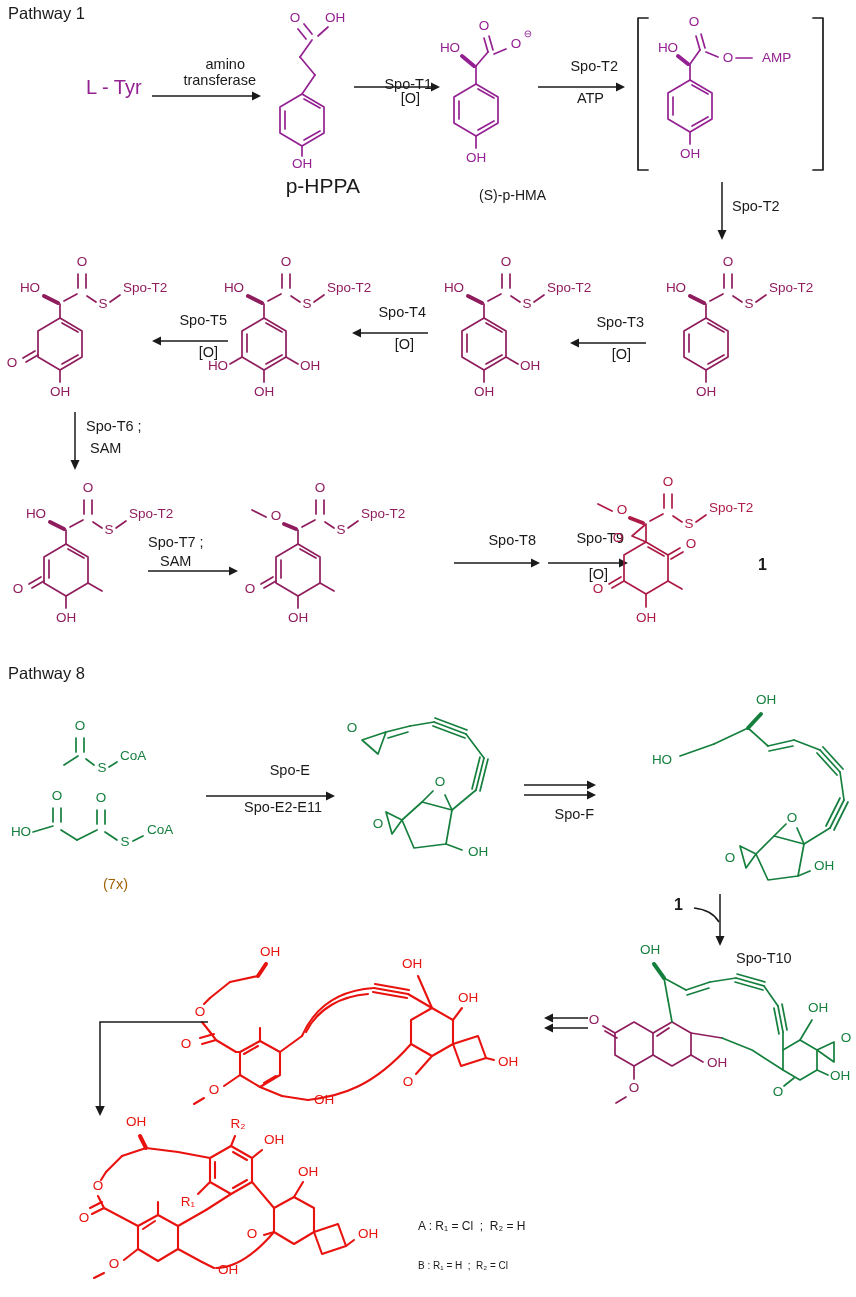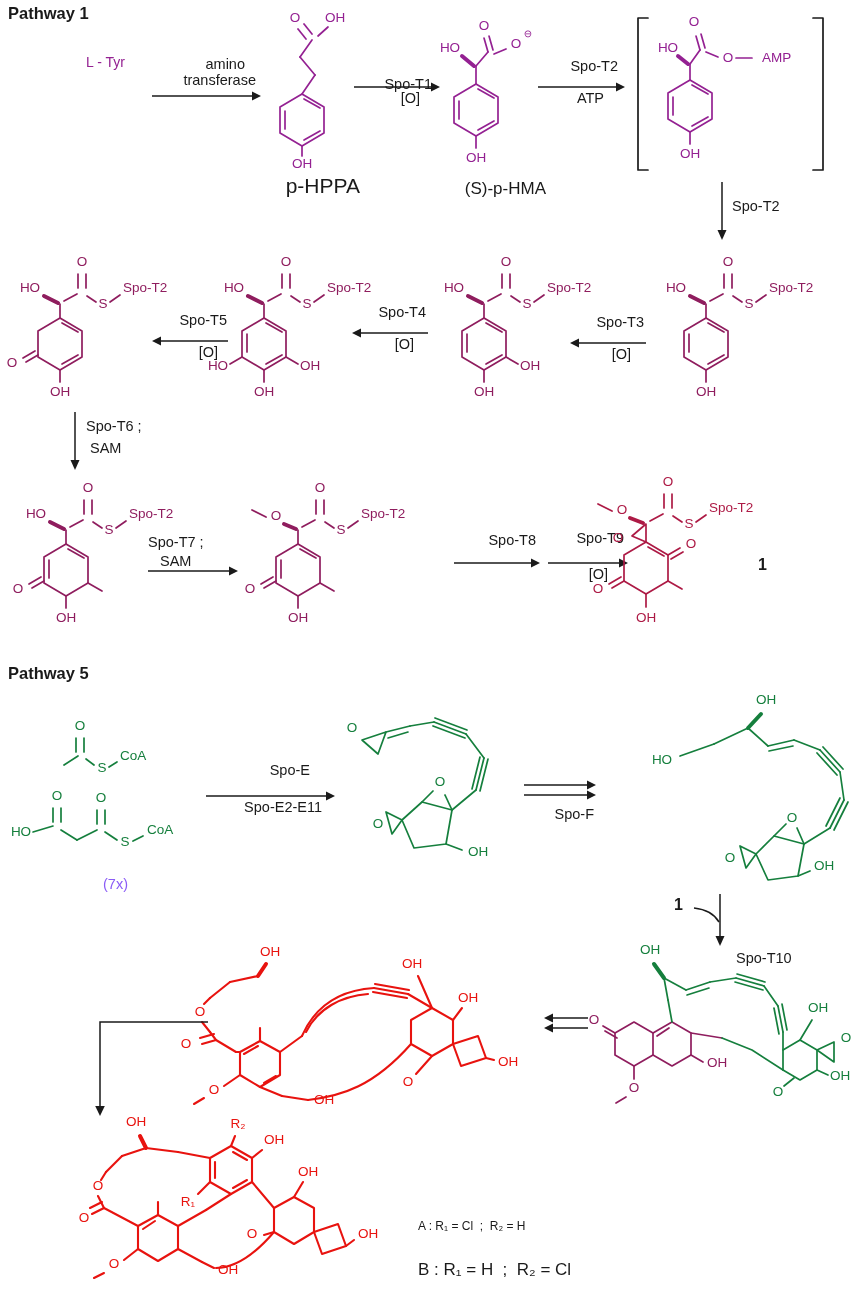--- a/index.html
+++ b/index.html
@@ -1,23 +1,23 @@
 <!DOCTYPE html>
 <html><head>
 <meta charset="utf-8">
 <style>
 *{box-sizing:border-box}
 body{margin:0;background:#fff}
 #page{position:relative;width:856px;height:1297px;background:#fff;font-family:"Liberation Sans",sans-serif;color:#1a1a1a;overflow:hidden}
 .lb{position:absolute;font-size:14.5px;line-height:1.15;white-space:pre}
 .ct{text-align:right}
-.ttl{font-weight:bold;font-size:16.5px}
+.ttl{font-weight:normal;font-size:16.5px}
 .b{font-weight:bold;font-size:16px}
 .purpleT{color:#942192}
-.greenT{color:#8b5cf6}
+.greenT{color:#a16207}
 svg{position:absolute;overflow:visible}
 svg text{font-size:13.5px;text-anchor:middle;font-family:"Liberation Sans",sans-serif}
 svg text.ts{text-anchor:start}
 svg text.sm{font-size:10px}
 g.st path,g.st line{fill:none;stroke-width:1.7;stroke-linecap:round;stroke-linejoin:round}
 g.st .wg{stroke-width:4}
 g.purple path,g.purple line{stroke:#942192}g.purple text{fill:#942192}
 g.maroon path,g.maroon line{stroke:#8f1d5e}g.maroon text{fill:#8f1d5e}
 g.crimson path,g.crimson line{stroke:#ad1a45}g.crimson text{fill:#ad1a45}
 g.green path,g.green line{stroke:#157f3d}g.green text{fill:#157f3d}
@@ -25,21 +25,21 @@
 g.black path,g.black line{stroke:#1a1a1a}
 svg.ar line,svg.ar path{stroke:#1a1a1a;stroke-width:1.5;fill:none}
 svg.ar polygon{fill:#1a1a1a;stroke:none}
 </style>
 </head>
 <body>
 
 <div id="page">
 
   <div class="lb ttl" style="left:8px;top:4px">Pathway 1</div>
-  <div class="lb purpleT" style="left:86px;top:54px;font-size:14px">L - Tyr</div>
+  <div class="lb purpleT" style="left:86px;top:76px;font-size:20px">L - Tyr</div>
 
   <div class="lb ct" style="left:160px;top:56px;width:85px">amino</div>
   <div class="lb ct" style="left:152px;top:72px;width:104px">transferase</div>
   <svg class="ar" style="left:150px;top:86px" width="114" height="22">
     <line x1="2" y1="10" x2="102" y2="10"></line>
       <polygon points="111,10 102,5.5 102,14.5"></polygon>
   </svg>
 
   <svg style="left:250px;top:8px" width="120" height="170">
     <g class="st purple">
@@ -81,21 +81,21 @@
         <path d="M70,103 L54,112"></path>
         <path d="M35,101 L35,83"></path>
       <path d="M52,118 L52,130"></path>
       <text x="26" y="34">HO</text>
       <text x="60" y="12">O</text>
       <text x="92" y="30">O</text>
       <text x="104" y="19" class="sm">⊖</text>
       <text x="52" y="144">OH</text>
     </g>
   </svg>
-  <div class="lb ct" style="left:428px;top:179px;width:118px;font-size:17px">(S)-p-HMA</div>
+  <div class="lb ct" style="left:428px;top:187px;width:118px;font-size:14px">(S)-p-HMA</div>
 
   <div class="lb ct" style="left:540px;top:58px;width:78px">Spo-T2</div>
   <svg class="ar" style="left:536px;top:76px" width="92" height="22">
     <line x1="2" y1="11" x2="80" y2="11"></line>
       <polygon points="89,11 80,6.5 80,15.5"></polygon>
   </svg>
   <div class="lb ct" style="left:552px;top:90px;width:52px">ATP</div>
 
   <svg style="left:628px;top:12px" width="205" height="170">
     <g class="st black">
@@ -347,21 +347,21 @@
       <path d="M36,109 L24,116"></path>
         <path d="M33,105 L21,112"></path>
       <text x="10" y="121">O</text>
       <path d="M80,109 L94,117"></path>
       <path d="M58,122 L58,135"></path>
         <text x="58" y="150">OH</text>
     </g>
   </svg>
   <div class="lb b" style="left:758px;top:556px">1</div>
 
-  <div class="lb ttl" style="left:8px;top:664px">Pathway 5</div>
+  <div class="lb ttl" style="left:8px;top:664px">Pathway 8</div>
 
   <svg style="left:28px;top:714px" width="140" height="84">
     <g class="st green">
       <text x="52" y="16">O</text>
       <path d="M48,38 L48,24"></path>
         <path d="M56,38 L56,24"></path>
       <path d="M50,42 L36,51"></path>
       <path d="M58,45 L66,51"></path>
         <text x="74" y="58">S</text>
       <path d="M81,53 L89,48"></path>
@@ -614,15 +614,15 @@
       <path d="M228,122 L218,125"></path>
         <text x="206" y="128">O</text>
       <path d="M132,139 L156,152"></path>
         <path d="M156,152 L168,158"></path>
       <text x="172" y="164" class="ts">OH</text>
       <path d="M228,122 C204,150 186,158 170,158"></path>
     </g>
   </svg>
 
   <div class="lb" style="left:418px;top:1220px;font-size:12px">A : R₁ = Cl  ;  R₂ = H</div>
-  <div class="lb" style="left:418px;top:1260px;font-size:17px">B : R₁ = H  ;  R₂ = Cl</div>
+  <div class="lb" style="left:418px;top:1260px;font-size:10px">B : R₁ = H  ;  R₂ = Cl</div>
 
 </div>
 
 </body></html>

